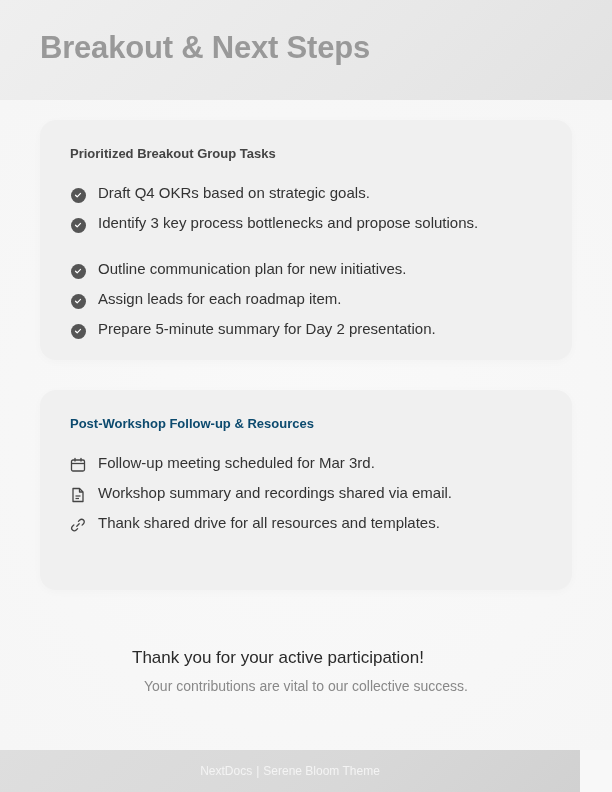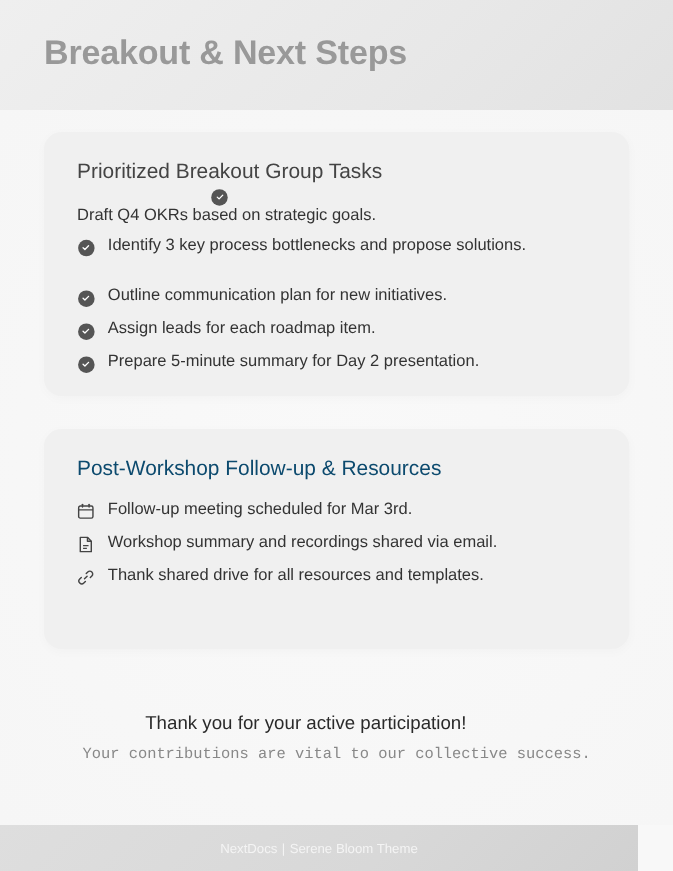--- a/index.html
+++ b/index.html
@@ -39,22 +39,22 @@
       width: 532px;
       background: #f0f0f0;
       border-radius: 16px;
       box-shadow: 0 2px 10px rgba(0,0,0,0.025);
     }
     .card-tasks { top: 20px; height: 240px; }
     .card-resources { top: 290px; height: 200px; }
     .card-title {
       position: absolute;
       left: 30px; top: 26px;
-      font-size: 19px;
-      font-weight: normal;
+      font-size: 13px;
+      font-weight: bold;
     }
     .card-tasks .card-title { color: #444444; }
     .card-resources .card-title { color: #0c4a6e; }
     .item {
       position: absolute;
       left: 30px;
       height: 20px;
       display: flex;
       align-items: center;
     }
@@ -84,21 +84,20 @@
       font-size: 17px;
       color: #2a2a2a;
     }
     .thanks-sub {
       position: absolute;
       left: 0; width: 612px;
       top: 578px;
       text-align: center;
       font-size: 14px;
       color: #888888;
-      font-family: Liberation Mono, monospace;
     }
     .footer {
       position: absolute;
       left: 0; top: 750px;
       width: 580px; height: 42px;
       background: linear-gradient(135deg, #dedede 0%, #d8d8d8 60%, #d1d1d1 100%);
       display: flex; align-items: center; justify-content: center;
       font-size: 12px;
       color: #f4f4f4;
     }
@@ -109,21 +108,21 @@
 
 <div class="header">
   <h1 class="page-title">Breakout &amp; Next Steps</h1>
 </div>
 
 <div class="main">
 
   <section class="card card-tasks">
     <h2 class="card-title">Prioritized Breakout Group Tasks</h2>
 
-    <div class="item" style="top:45px;flex-direction:column;">
+    <div class="item" style="top:62px;">
       <span class="icon">
         <span class="check-circle">
             <svg width="8" height="8" viewBox="0 0 8 8">
               <path d="M1.5 4.2 L3.2 5.8 L6.5 2.4" stroke="#ffffff" stroke-width="1.2" fill="none" stroke-linecap="round" stroke-linejoin="round"></path>
             </svg>
           </span>
       </span>
       <span class="text">Draft Q4 OKRs based on strategic goals.</span>
     </div>
 

